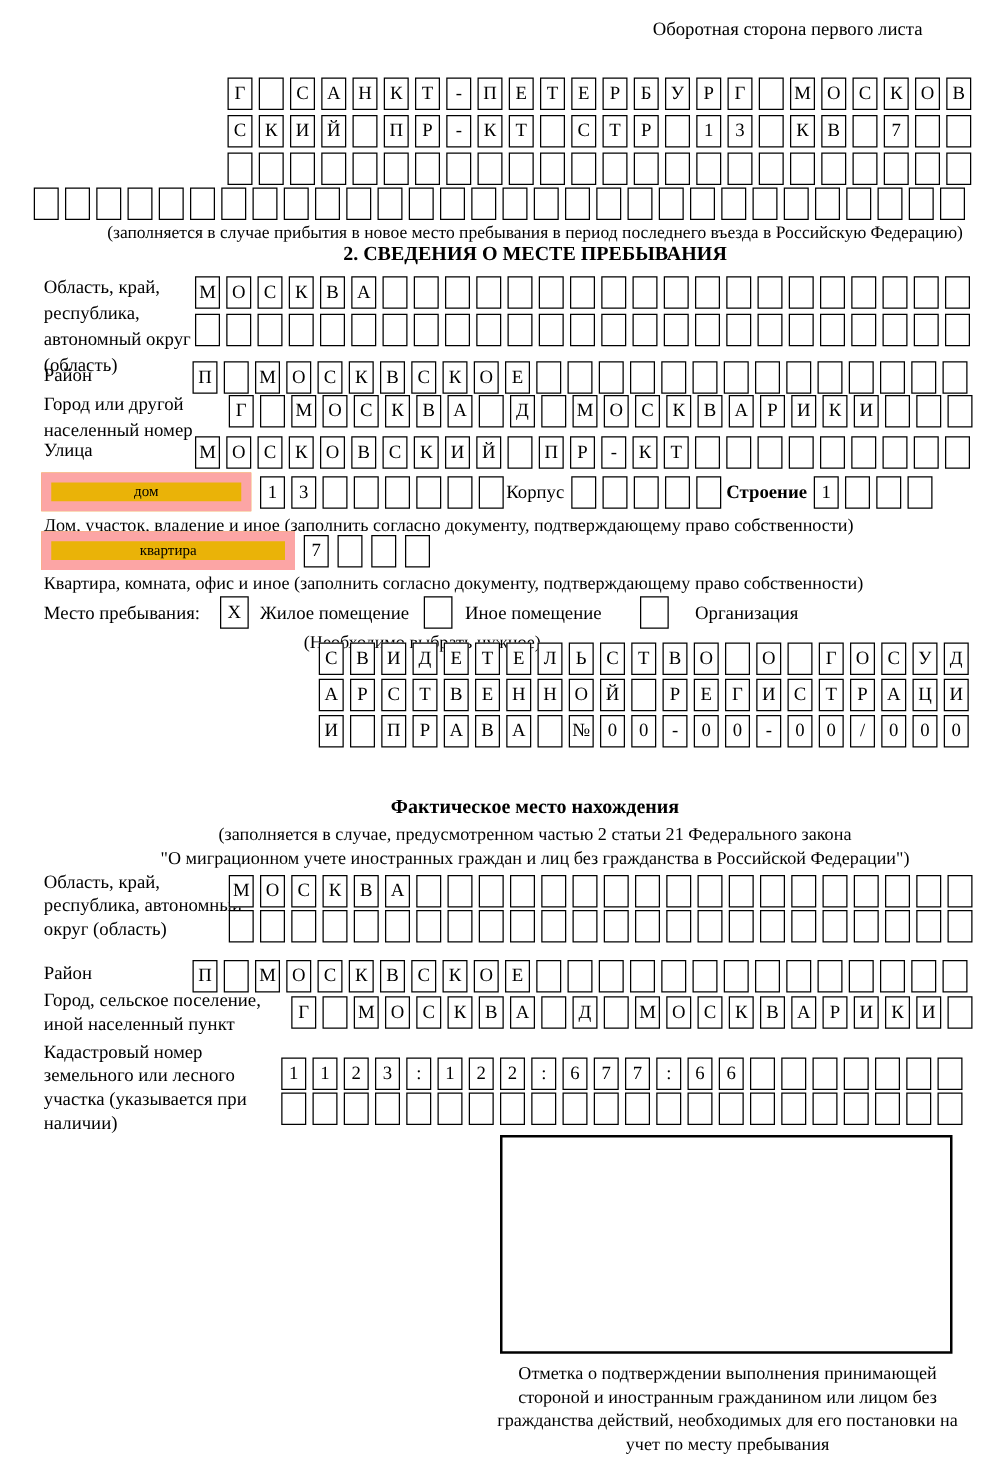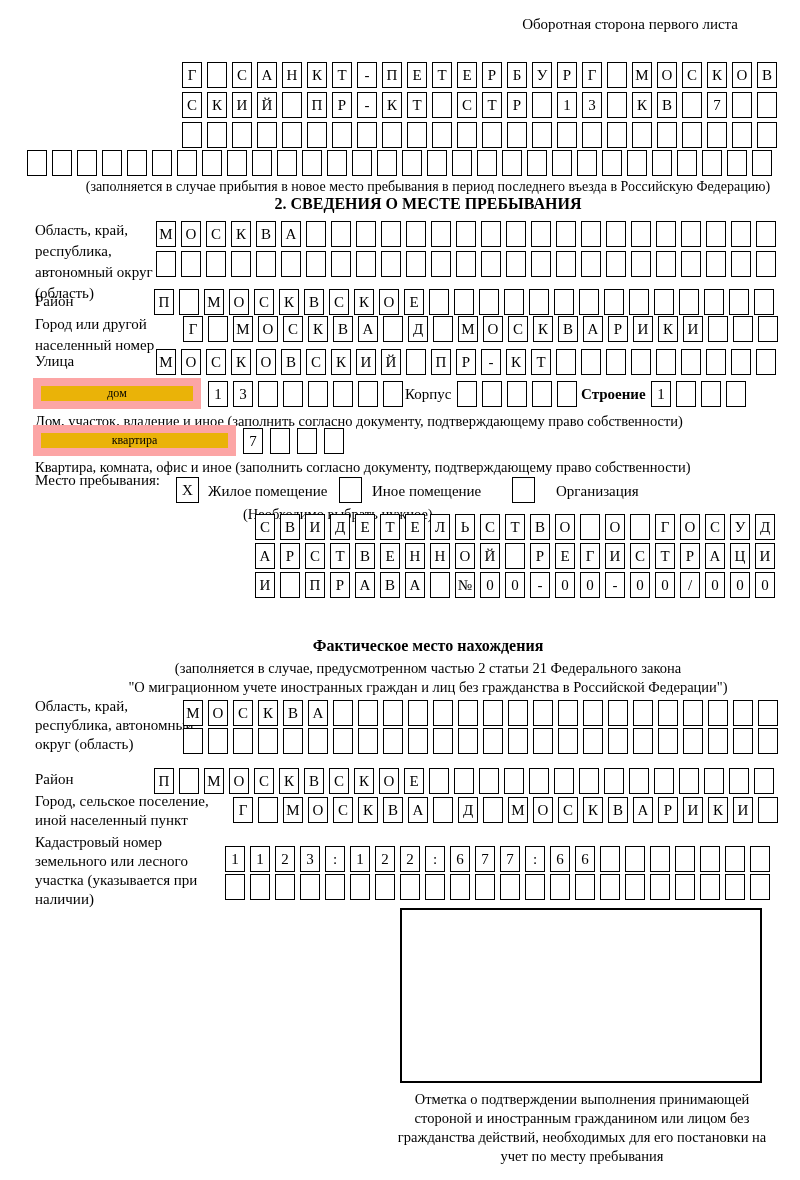--- a/index.html
+++ b/index.html
@@ -315,21 +315,21 @@
 
   <div class="abs fieldbox" style="left:33px;top:425px;width:203px;height:31px;">квартира</div>
   <div class="abs cellrow wgap" style="left:243px;top:428px;">
       <span class="cell">7</span>
       <span class="cell"></span>
       <span class="cell"></span>
       <span class="cell"></span>
     </div>
   <div class="abs note" style="left:35px;top:459px;font-size:14.5px;">Квартира, комната, офис и иное (заполнить согласно документу, подтверждающему право собственности)</div>
 
-  <div class="abs lbl" style="left:35px;top:470px;">Место пребывания:</div>
+  <div class="abs lbl" style="left:35px;top:481px;">Место пребывания:</div>
   <div class="abs checkbox" style="left:176px;top:477px;">X</div>
   <div class="abs lbl" style="left:208px;top:481px;">Жилое помещение</div>
   <div class="abs checkbox" style="left:339px;top:477px;"></div>
   <div class="abs lbl" style="left:372px;top:481px;">Иное помещение</div>
   <div class="abs checkbox" style="left:512px;top:477px;"></div>
   <div class="abs lbl" style="left:556px;top:481px;">Организация</div>
   <div class="abs note" style="left:243px;top:506px;font-size:14.5px;">(Необходимо выбрать нужное)</div>
 
   <div class="abs cellrow" style="left:255px;top:514px;">
       <span class="cell">С</span>

